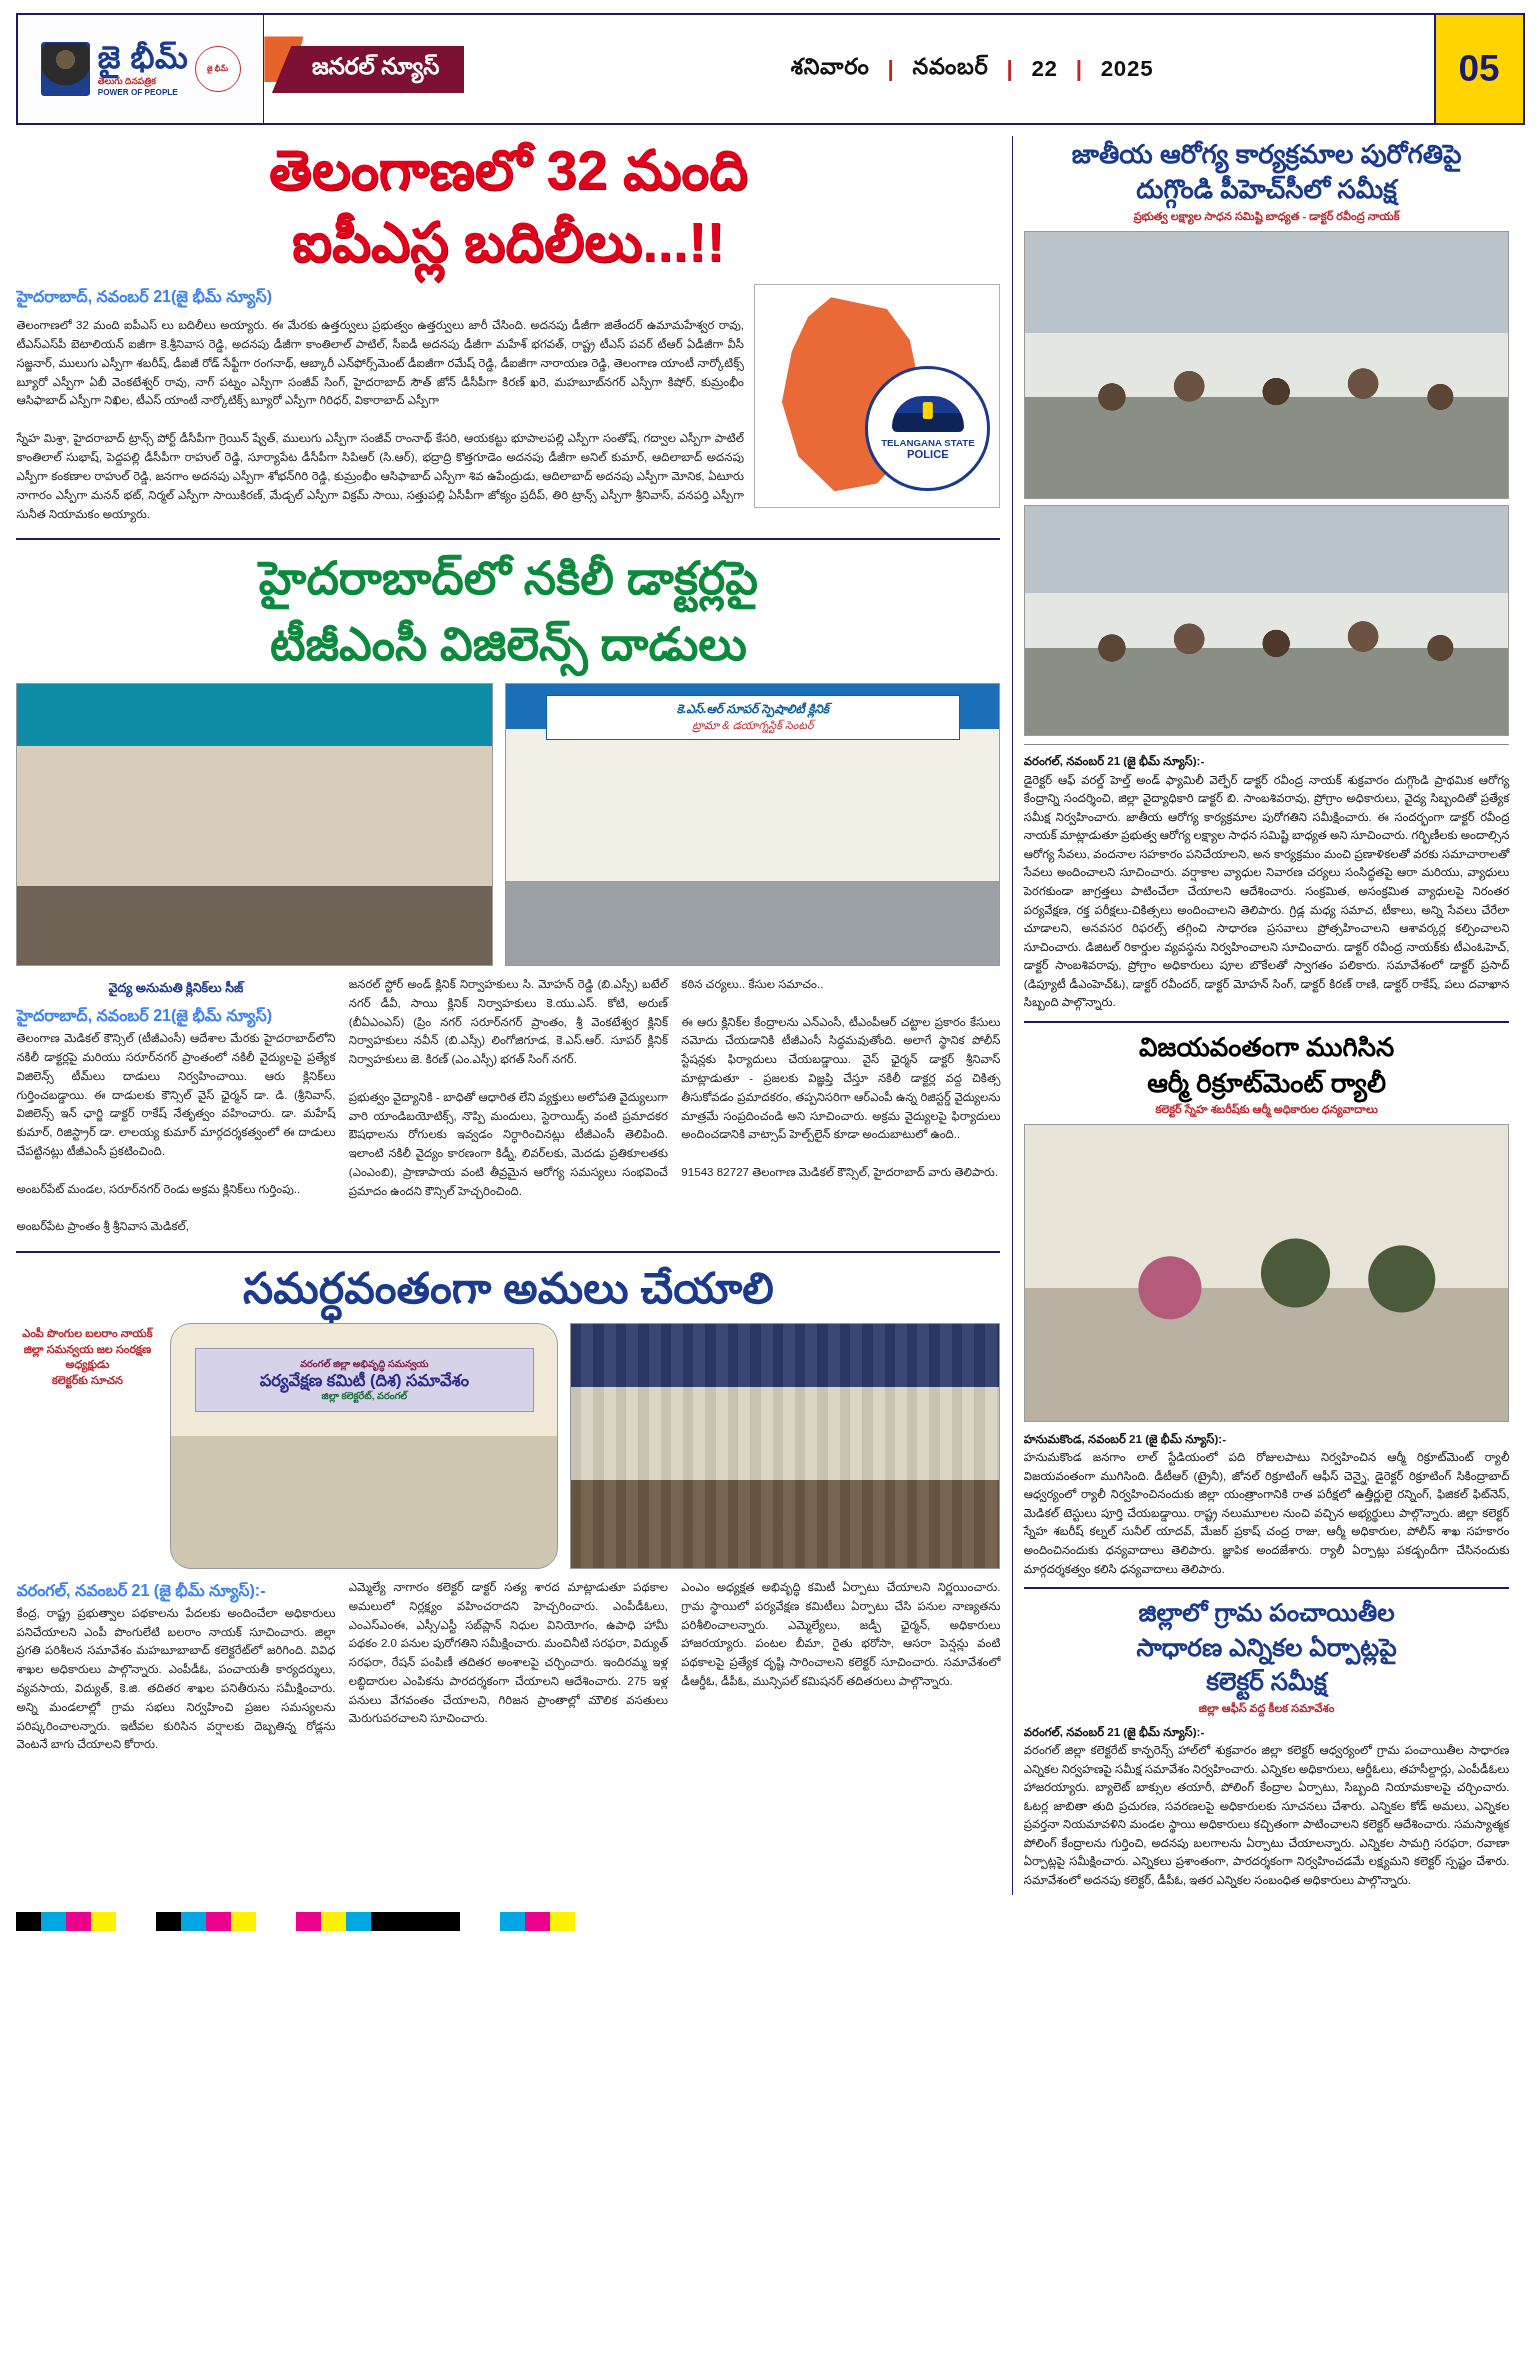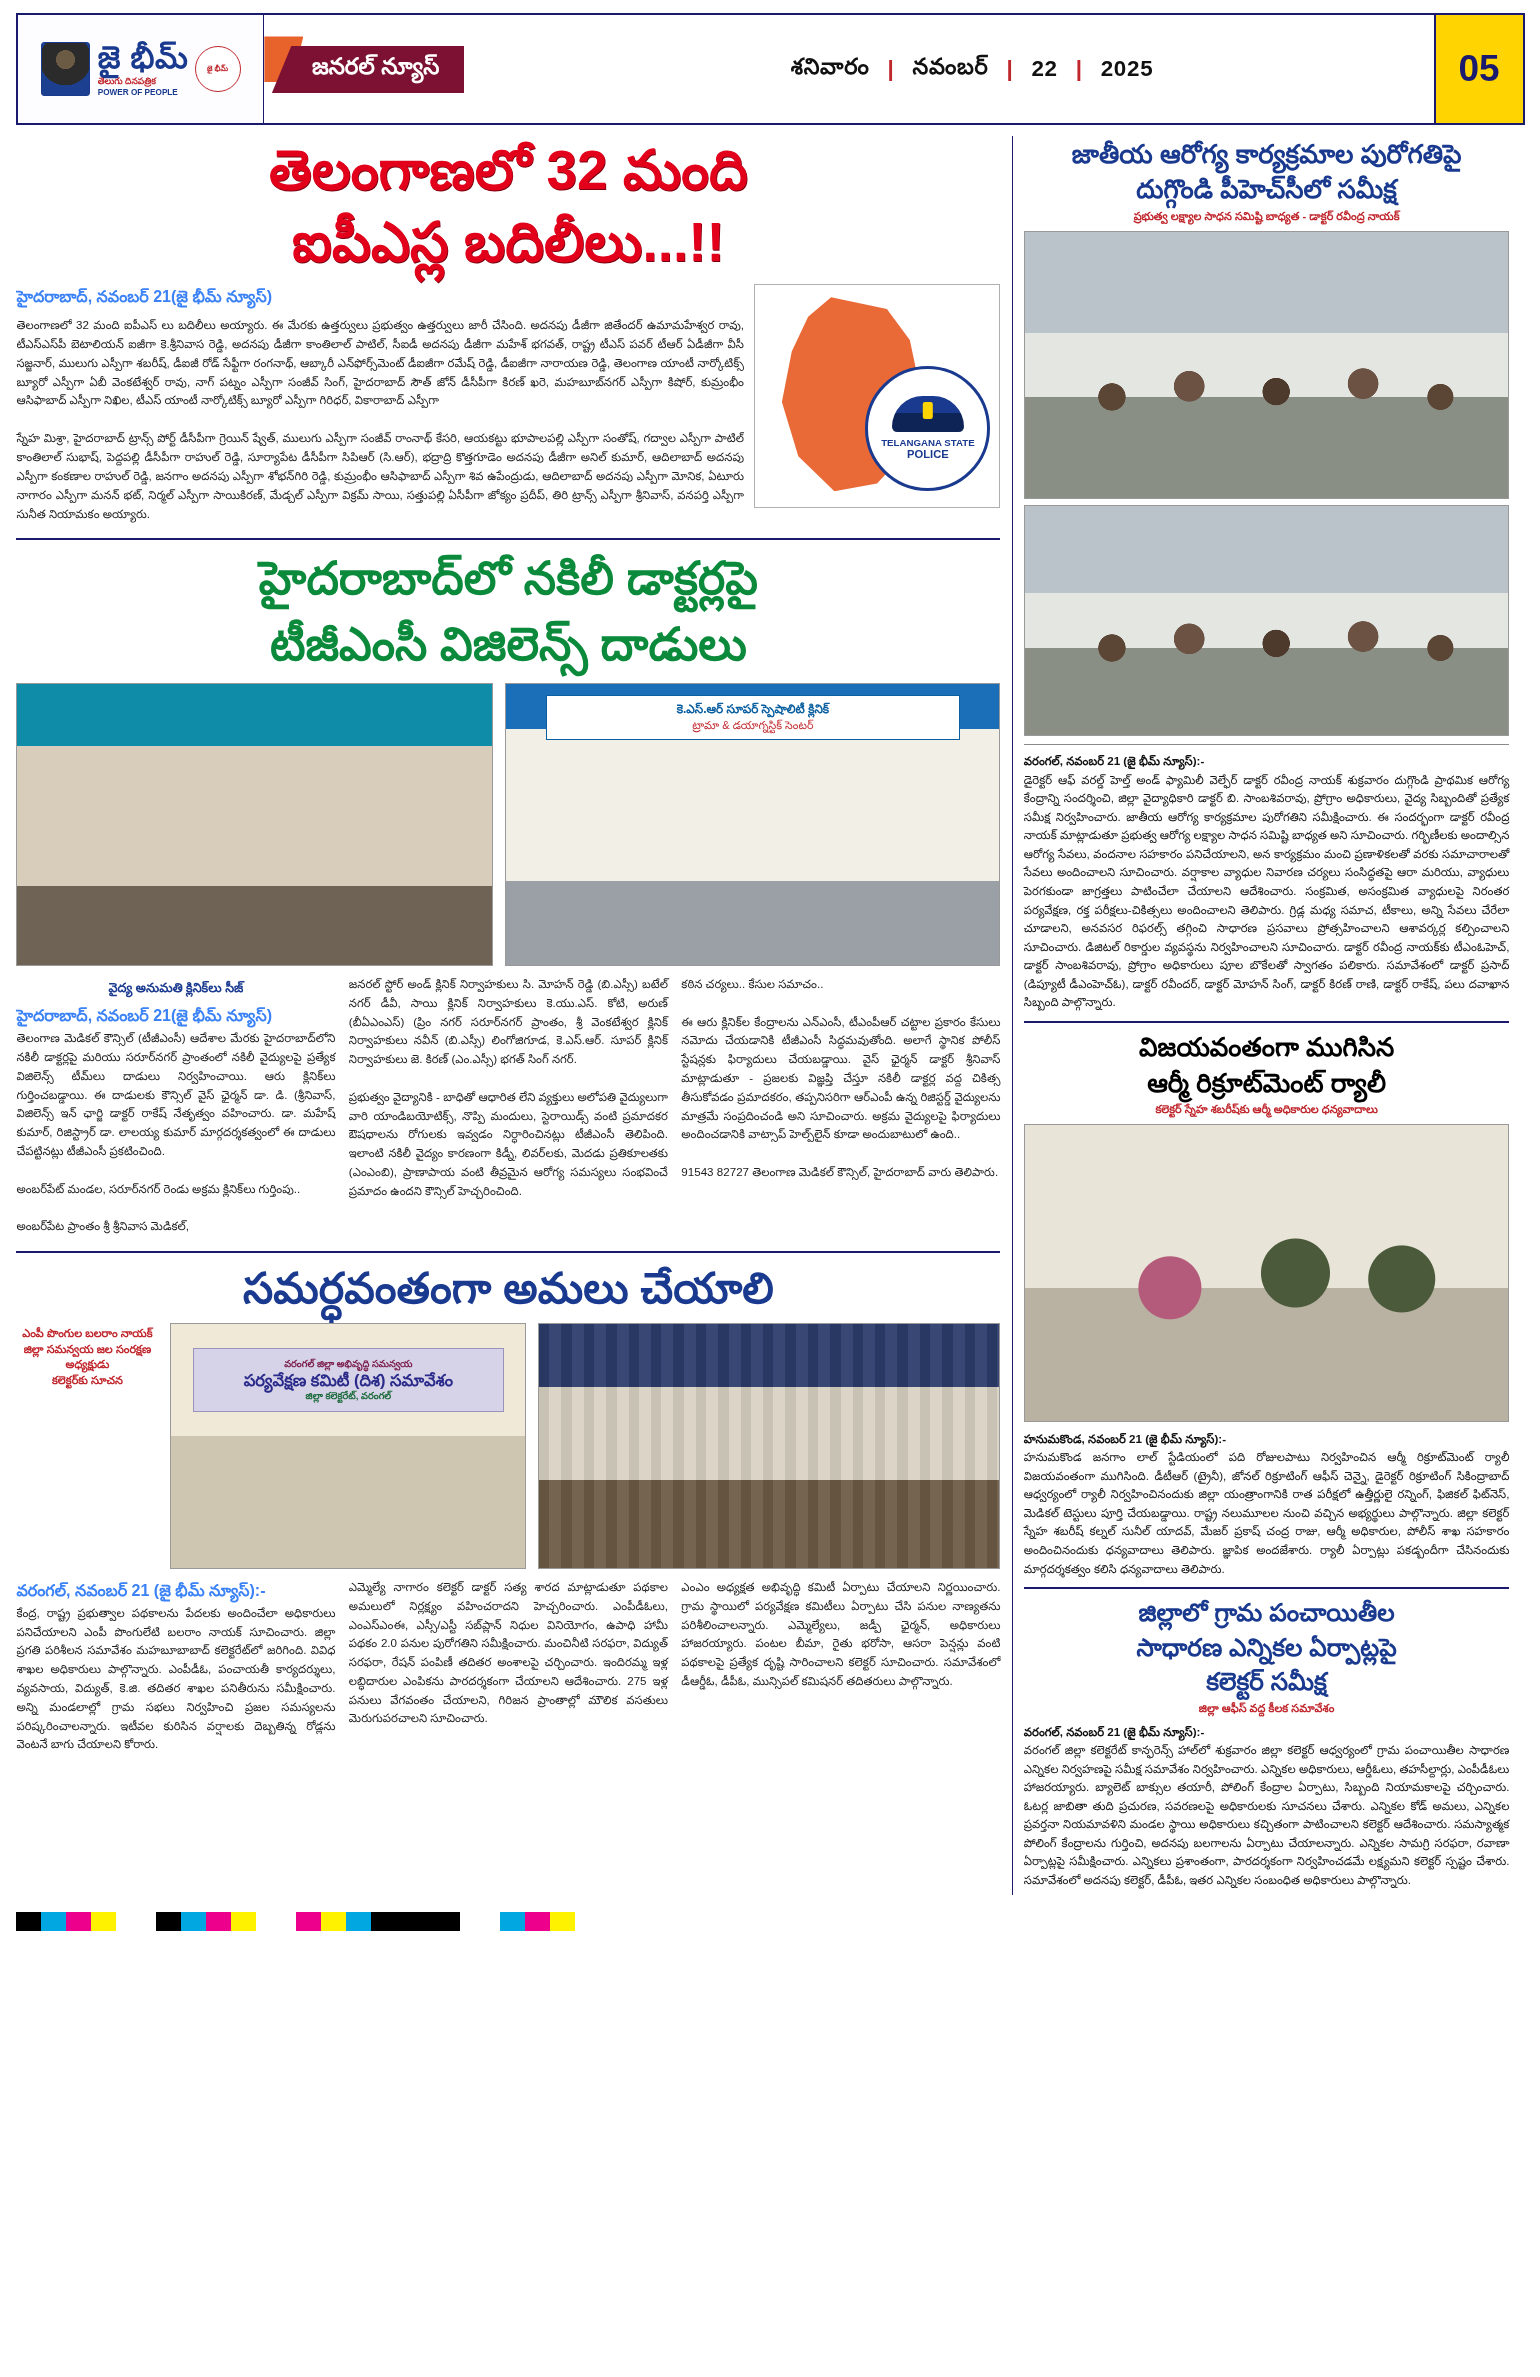--- a/index.html
+++ b/index.html
@@ -177,20 +177,21 @@
   }
   .ph-meeting {
     background:
       repeating-linear-gradient(90deg, rgba(0,0,0,.08) 0 10.4px, rgba(255,255,255,.06) 10.4px 22.4px),
       linear-gradient(#2c3c6b 0 26%, #d9d2c4 26% 64%, #6d5b45 64% 100%);
   }
   .ph-clinic {
     background:
       linear-gradient(#1b6fb8 0 16%, #f2efe6 16% 70%, #9aa0a6 70% 100%),
       repeating-linear-gradient(0deg, rgba(0,0,0,.05) 0 7.5px, transparent 7.5px 18px);
+    font-style: italic;
   }
   .ph-shop {
     background:
       linear-gradient(#0e8ca8 0 22%, #d8cdbb 22% 72%, #6f6356 72% 100%);
   }
   .ph-army {
     background:
       radial-gradient(circle at 30% 55%, #b45a7a 0 31px, transparent 32px),
       radial-gradient(circle at 56% 50%, #4a5a3a 0 34px, transparent 35px),
       radial-gradient(circle at 78% 52%, #4a5a3a 0 33px, transparent 34px),
@@ -393,21 +394,21 @@
 
       <div>
         <div class="head-blue">సమర్ధవంతంగా అమలు చేయాలి</div>
 
         <div style="display:flex; gap:12px; margin:9px 0 9px 0; align-items:flex-start;">
           <div style="width:142px;">
             <div class="sub-cap" style="white-space:pre-line;text-align:center;font-size:11.2px;">ఎంపీ పొంగుల బలరాం నాయక్
 జిల్లా సమన్వయ జల సంరక్షణ అధ్యక్షుడు
 కలెక్టర్‌కు సూచన</div>
           </div>
-          <div class="photo ph-banner" style="width:356px;height:246px;position:relative;">
+          <div class="photo ph-banner" style="width:388px;height:246px;position:relative;border-radius:21px;">
             <div class="banner-strip">
               <div class="b1">వరంగల్ జిల్లా అభివృద్ధి సమన్వయ</div>
               <div class="b2">పర్యవేక్షణ కమిటీ (దిశ) సమావేశం</div>
               <div class="b3">జిల్లా కలెక్టరేట్, వరంగల్</div>
             </div>
           </div>
           <div class="photo ph-meeting" style="flex:1;height:246px;"></div>
         </div>
 
         <div class="cols3">

